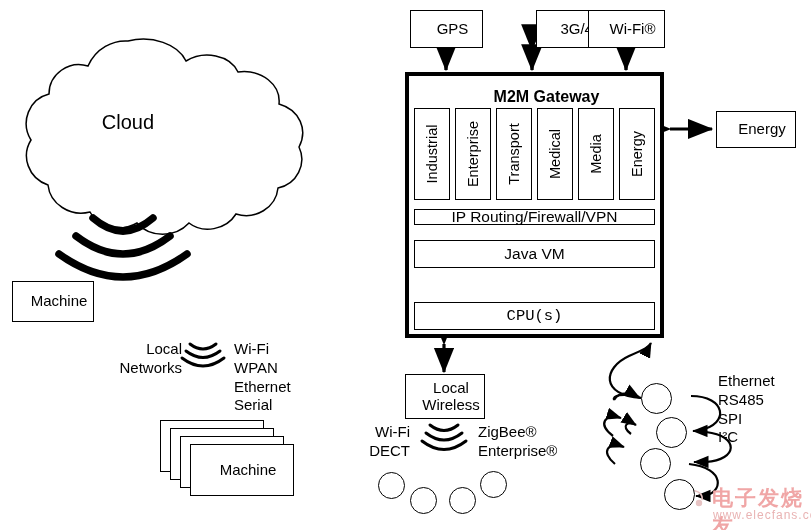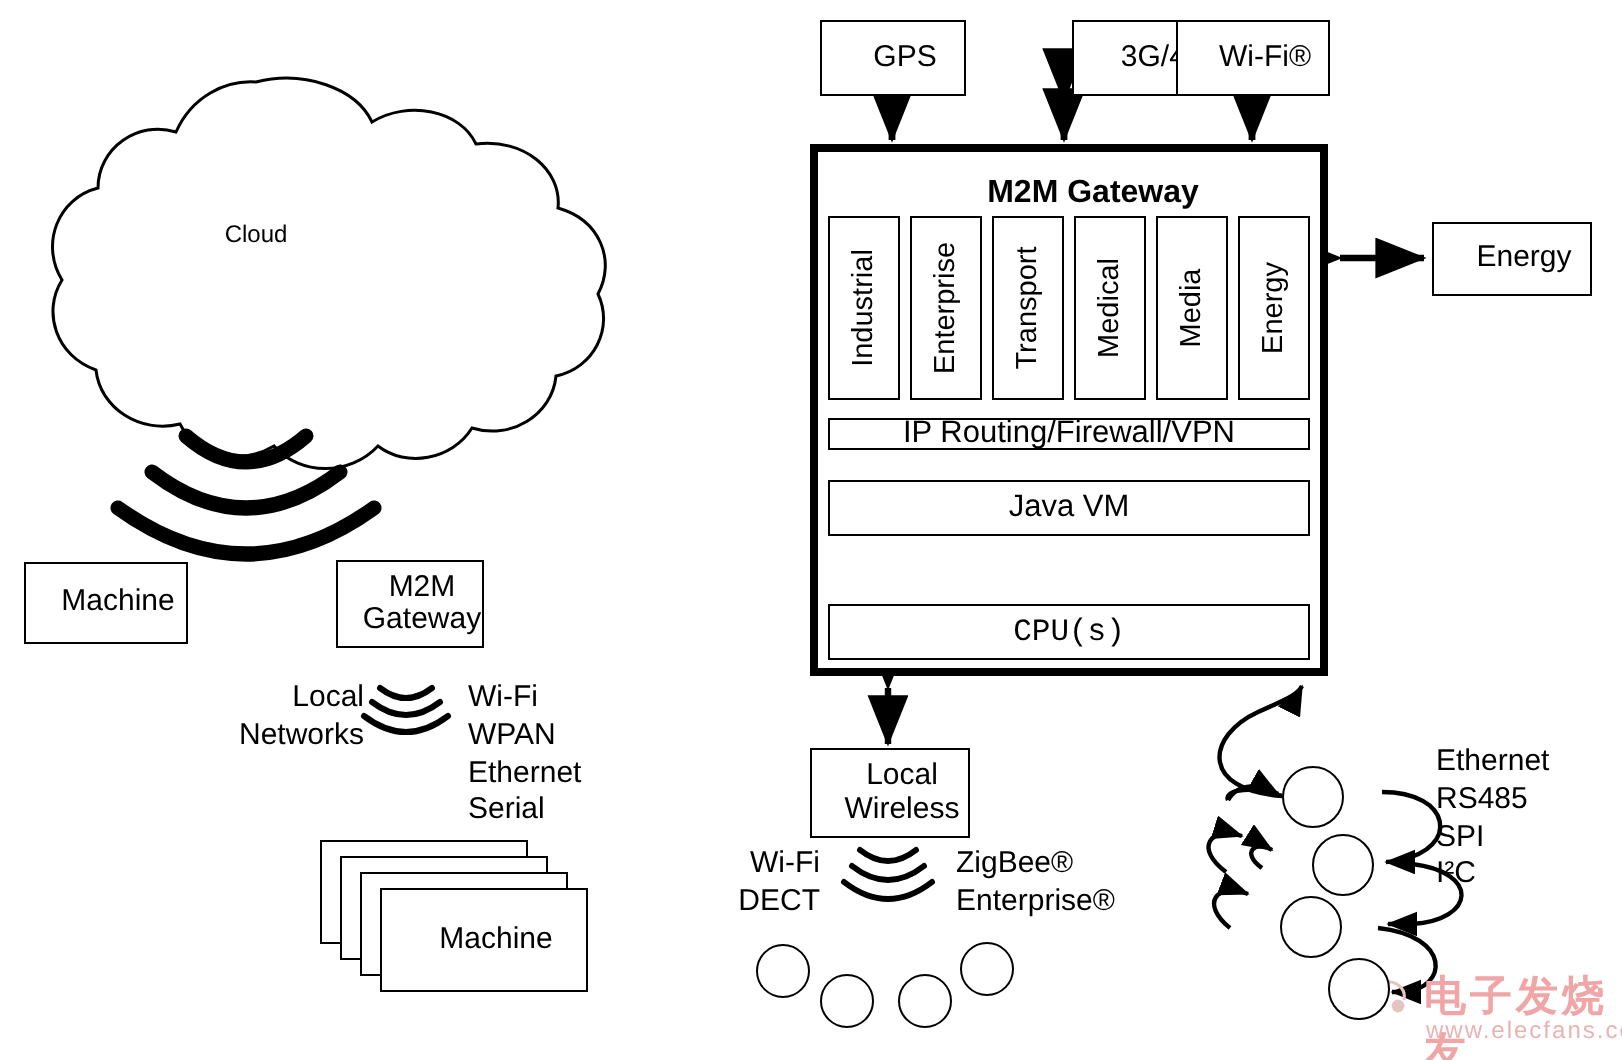--- a/index.html
+++ b/index.html
@@ -103,26 +103,24 @@
       <path d="M689,464 C726,468 724,494 702,496 C700,496 698,496 696,496" marker-end="url(#ahs)"></path>
       <path d="M641,398 C622,392 612,396 614,400"></path>
     </g>
 
     <g fill="none" stroke="#e7c3c3" stroke-width="1.6">
       <path d="M678,498 C688,486 704,490 702,500"></path>
       <circle cx="699" cy="503" r="2.4" fill="#e7c3c3"></circle>
     </g>
   </svg>
 
-  <div class="lbl c" style="left:98px;top:110px;width:60px;font-size:12px;">Cloud</div>
+  <div class="lbl c" style="left:98px;top:110px;width:60px;font-size:20px;">Cloud</div>
 
   <div class="box" style="left:12px;top:281px;width:82px;height:41px;">Machine</div>
 
-  <div class="box" style="left:168px;top:280px;width:74px;height:44px;white-space:pre;">M2M
-Gateway</div>
 
   <div class="lbl r" style="left:104px;top:340px;width:78px;">Local
 Networks</div>
 
   <div class="lbl" style="left:234px;top:340px;">Wi-Fi
 WPAN
 Ethernet
 Serial</div>
 
   <div class="stackbox" style="left:160px;top:420px;width:104px;height:52px;"></div>

